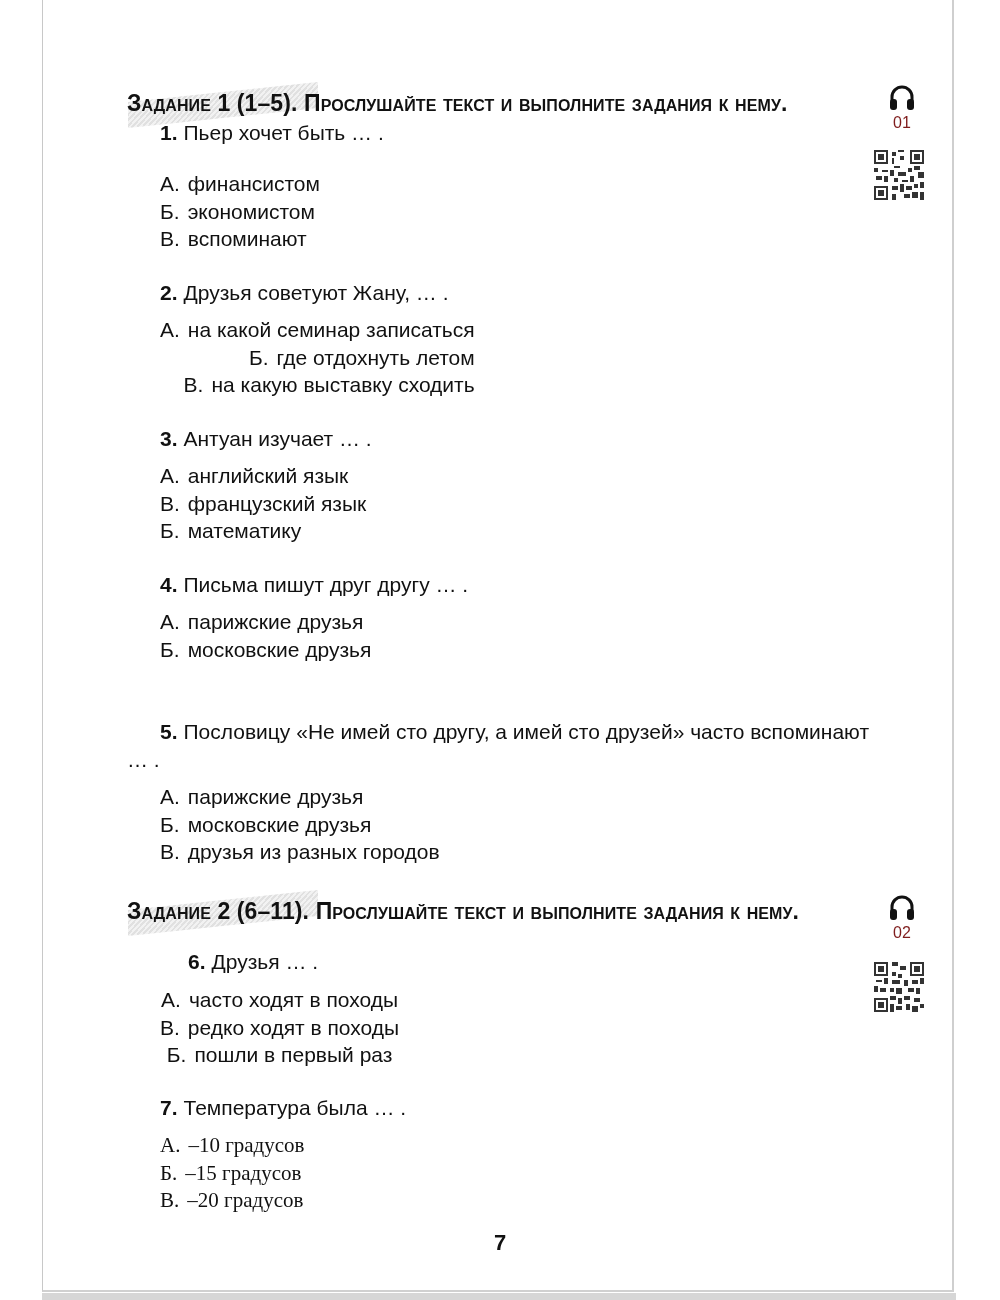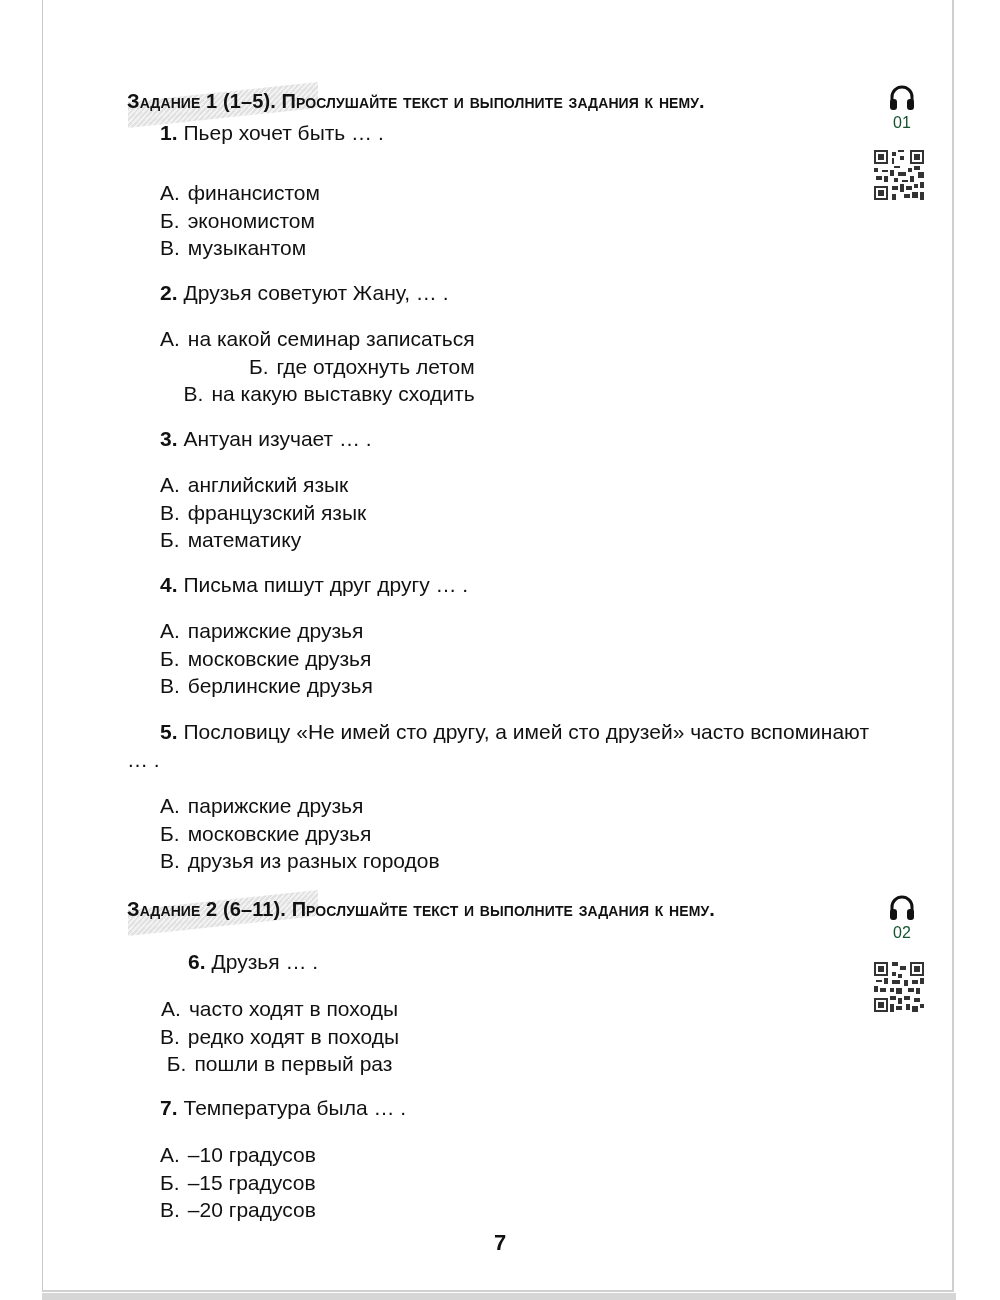--- a/index.html
+++ b/index.html
@@ -7,40 +7,40 @@
     width:1000px; height:1300px; background:#ffffff; position:relative; overflow:hidden;
     font-family:"Liberation Sans", sans-serif; color:#111;
   }
   .page {
     position:absolute; left:42px; top:0; width:912px; height:1292px;
     background:#fff; border-left:1px solid #c8c8c8; border-right:2px solid #cfcfcf;
     border-bottom:2px solid #d0d0d0; box-sizing:border-box;
   }
   .bottom-bar { position:absolute; left:42px; top:1293px; width:914px; height:7px; background:#d6d6d6; }
   .task-head {
-    position:absolute; left:127px; font-weight:bold; font-size:20px; letter-spacing:0.1px;
+    position:absolute; left:127px; font-weight:bold; font-size:23px; letter-spacing:0.1px;
     white-space:nowrap;
   }
   .task-head .smc { font-variant:small-caps; }
   .swoosh {
     position:absolute; left:128px; width:190px; height:26px;
     background:repeating-linear-gradient(135deg,#d9d9d9 0 2px,#efefef 2px 4px);
     transform:skewY(-6deg); opacity:0.8; z-index:0;
   }
   .q {
     position:absolute; left:160px; font-size:21px; white-space:nowrap;
   }
   .q .num { font-weight:bold; margin-right:6px; }
   .q5 { left:127px; width:742px; white-space:normal; line-height:28px; text-align:justify; text-align-last:left; }
   .q5 .indent { display:inline-block; width:33px; }
-  .opts { position:absolute; left:160px; font-size:21px; line-height:27.5px;margin-top:9px; }
+  .opts { position:absolute; left:160px; font-size:21px; line-height:27.5px; }
   .opt { white-space:nowrap; }
   .opt .lt { margin-right:8px; }
   .audio { position:absolute; left:884px; width:36px; text-align:center; }
-  .audio .track { font-size:16px; color:#14532d; line-height:16px; }
+  .audio .track { font-size:16px; color:#7f1d1d; line-height:16px; }
   .qr { position:absolute; left:874px; width:50px; height:50px; }
   .pagenum { position:absolute; left:0; width:1000px; top:1230px; text-align:center; font-weight:bold; font-size:22px; }
 </style>
 </head>
 <body>
 
 <div class="page"></div>
 <div class="bottom-bar"></div>
 
 <div class="swoosh" style="top:92px"></div>
@@ -68,39 +68,38 @@
     <rect x="1" y="19" width="5" height="5" fill="#fff"></rect>
     <rect x="2" y="20" width="3" height="3" fill="#333"></rect>
   <path d="M9 1h2v2h-2zM12 0h3v1h-3zM9 4h1v3h-1zM13 3h2v2h-2zM10 8h3v1h-3zM0 9h2v2h-2zM4 10h3v1h-3zM8 10h2v3h-2zM12 11h4v2h-4zM17 9h2v2h-2zM20 8h3v2h-3zM22 11h3v3h-3zM1 13h3v2h-3zM5 13h2v3h-2zM10 14h2v2h-2zM14 15h3v1h-3zM18 13h2v3h-2zM9 18h3v2h-3zM13 17h2v4h-2zM16 18h3v2h-3zM20 17h2v2h-2zM23 16h2v3h-2zM9 22h2v3h-2zM15 22h3v2h-3zM19 21h3v3h-3zM23 21h2v4h-2z" fill="#333"></path>
 </svg>
 
 <div id="t1">
     <div class="q" style="top: 121px;"><span class="num">1.</span><span>Пьер хочет быть … .</span></div>
     <div class="opts" style="top: 170px;">
       <div class="opt"><span class="lt">А.</span><span>финансистом</span></div>
       <div class="opt"><span class="lt">Б.</span><span>экономистом</span></div>
-      <div class="opt"><span class="lt">В.</span><span>музыкантом</span></div>
+      <div class="opt"><span class="lt">В.</span><span>вспоминают</span></div>
     </div>
     <div class="q" style="top: 281px;"><span class="num">2.</span><span>Друзья советуют Жану, … .</span></div>
     <div class="opts" style="top: 316px; text-align: right;">
       <div class="opt"><span class="lt">А.</span><span>на какой семинар записаться</span></div>
       <div class="opt"><span class="lt">Б.</span><span>где отдохнуть летом</span></div>
       <div class="opt"><span class="lt">В.</span><span>на какую выставку сходить</span></div>
     </div>
     <div class="q" style="top: 427px;"><span class="num">3.</span><span>Антуан изучает … .</span></div>
     <div class="opts" style="top: 462px;">
       <div class="opt"><span class="lt">А.</span><span>английский язык</span></div>
       <div class="opt"><span class="lt">В.</span><span>французский язык</span></div>
       <div class="opt"><span class="lt">Б.</span><span>математику</span></div>
     </div>
     <div class="q" style="top: 573px;"><span class="num">4.</span><span>Письма пишут друг другу … .</span></div>
     <div class="opts" style="top: 608px;">
       <div class="opt"><span class="lt">А.</span><span>парижские друзья</span></div>
       <div class="opt"><span class="lt">Б.</span><span>московские друзья</span></div>
-      <div class="opt"><span class="lt">В.</span><span>берлинские друзья</span></div>
     </div>
     <div class="q q5" style="top: 718px;"><span class="indent"></span><span class="num">5.</span><span>Пословицу «Не имей сто другу, а имей сто друзей» часто вспоминают … .</span></div>
     <div class="opts" style="top: 783px;">
       <div class="opt"><span class="lt">А.</span><span>парижские друзья</span></div>
       <div class="opt"><span class="lt">Б.</span><span>московские друзья</span></div>
       <div class="opt"><span class="lt">В.</span><span>друзья из разных городов</span></div>
     </div>
   </div>
 
 <div class="swoosh" style="top:900px"></div>
@@ -131,20 +130,20 @@
 </svg>
 
 <div id="t2">
     <div class="q" style="top: 950px; margin-left: 28px;"><span class="num">6.</span><span>Друзья … .</span></div>
     <div class="opts" style="top: 986px; text-align: center;">
       <div class="opt"><span class="lt">А.</span><span>часто ходят в походы</span></div>
       <div class="opt"><span class="lt">В.</span><span>редко ходят в походы</span></div>
       <div class="opt"><span class="lt">Б.</span><span>пошли в первый раз</span></div>
     </div>
     <div class="q" style="top: 1096px;"><span class="num">7.</span><span>Температура была … .</span></div>
-    <div class="opts" style="top: 1132px;">
+    <div class="opts" style="top: 1132px; font-family: Liberation Serif, serif;">
       <div class="opt"><span class="lt">А.</span><span>–10 градусов</span></div>
       <div class="opt"><span class="lt">Б.</span><span>–15 градусов</span></div>
       <div class="opt"><span class="lt">В.</span><span>–20 градусов</span></div>
     </div>
   </div>
 
 <div class="pagenum">7</div>
 
 </body></html>

